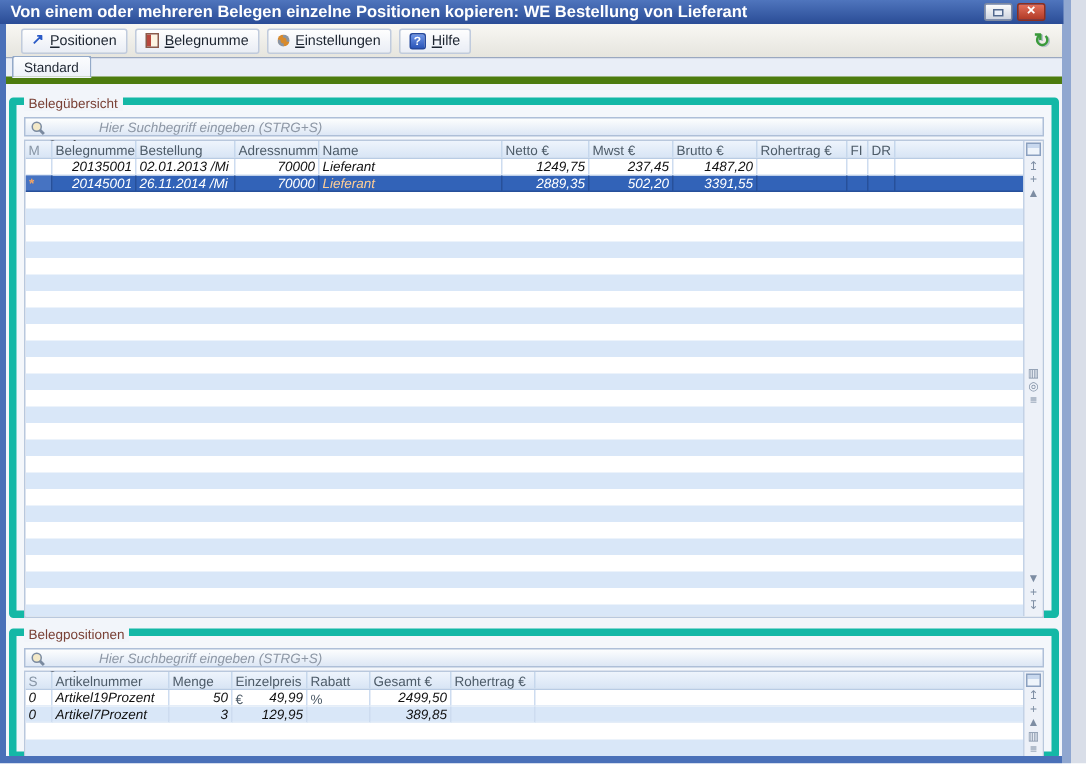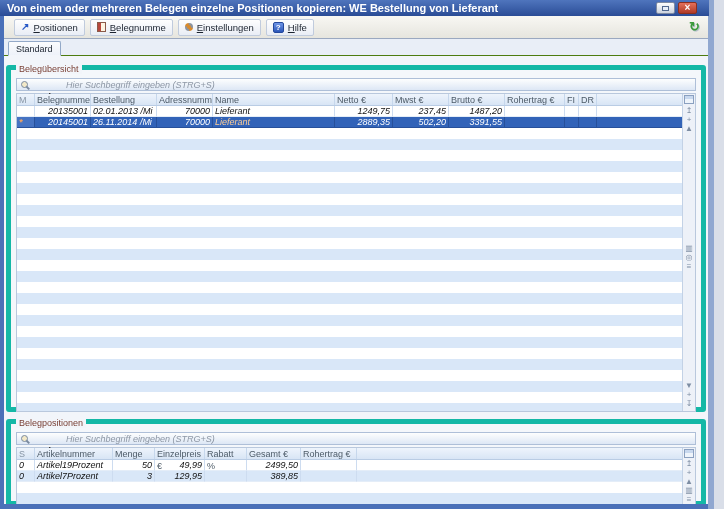--- a/index.html
+++ b/index.html
@@ -26,21 +26,21 @@
   .tbtn .lbl { display:inline-block; }
   .tbtn .lbl::first-letter { text-decoration:underline; }
   .ico-arrow { color:#2b5bc7; font-weight:bold; font-size:10px; line-height:1; }
   .ico-note { width:9px; height:10px; background:linear-gradient(to right,#b8473d 0 3px,#fdf4e2 3px); border:1px solid #8a5a4a; display:block; }
   .ico-gear { width:8px; height:8px; border:2px dashed #8a94a2; border-radius:50%; background:#d88a2c; display:block; }
   .ico-help { width:11px; height:11px; border-radius:2px; background:linear-gradient(#6f96e8,#2b56b8); border:1px solid #24489c;
               color:#fff; font-size:8px; font-weight:bold; display:flex; align-items:center; justify-content:center; }
   .ico-refresh { position:absolute; right:8px; top:4px; color:#3a9a3a; font-size:13px; font-weight:bold; line-height:1;
                  text-shadow:1px 1px 0 #b7c0cc; }
   
-  .tabstrip { height:17px; background:#e9eef7; position:relative; border-bottom:1px solid #4d7c0f; }
+  .tabstrip { height:17px; background:#e9eef7; position:relative; border-bottom:5px solid #4d7c0f; }
   .tab { position:absolute; left:4px; bottom:-1px; height:15px; padding:0 7px; border:1px solid #93a9c8; border-bottom:1px solid #f2f5fa;
          border-radius:2px 2px 0 0; background:linear-gradient(#fbfcfe,#eef2f9); font-size:9px; color:#1c2430;
          display:flex; align-items:center; }
   
   .content { flex:1; background:#f2f5fa; padding:0 2px; overflow:hidden; }
   .gbox { position:relative; border:5px solid #14b8a6; border-radius:3px; padding:8px 5px 4px; background:#f4f7fb; }
   .gbox.top { margin-top:9px; height:347px; }
   .gbox.bottom { margin-top:7px; height:87px; }
   .glabel { position:absolute; top:-6px; left:5px; padding:0 3px; background:#f2f5fa; font-size:9px; color:#7a4136; }
   

